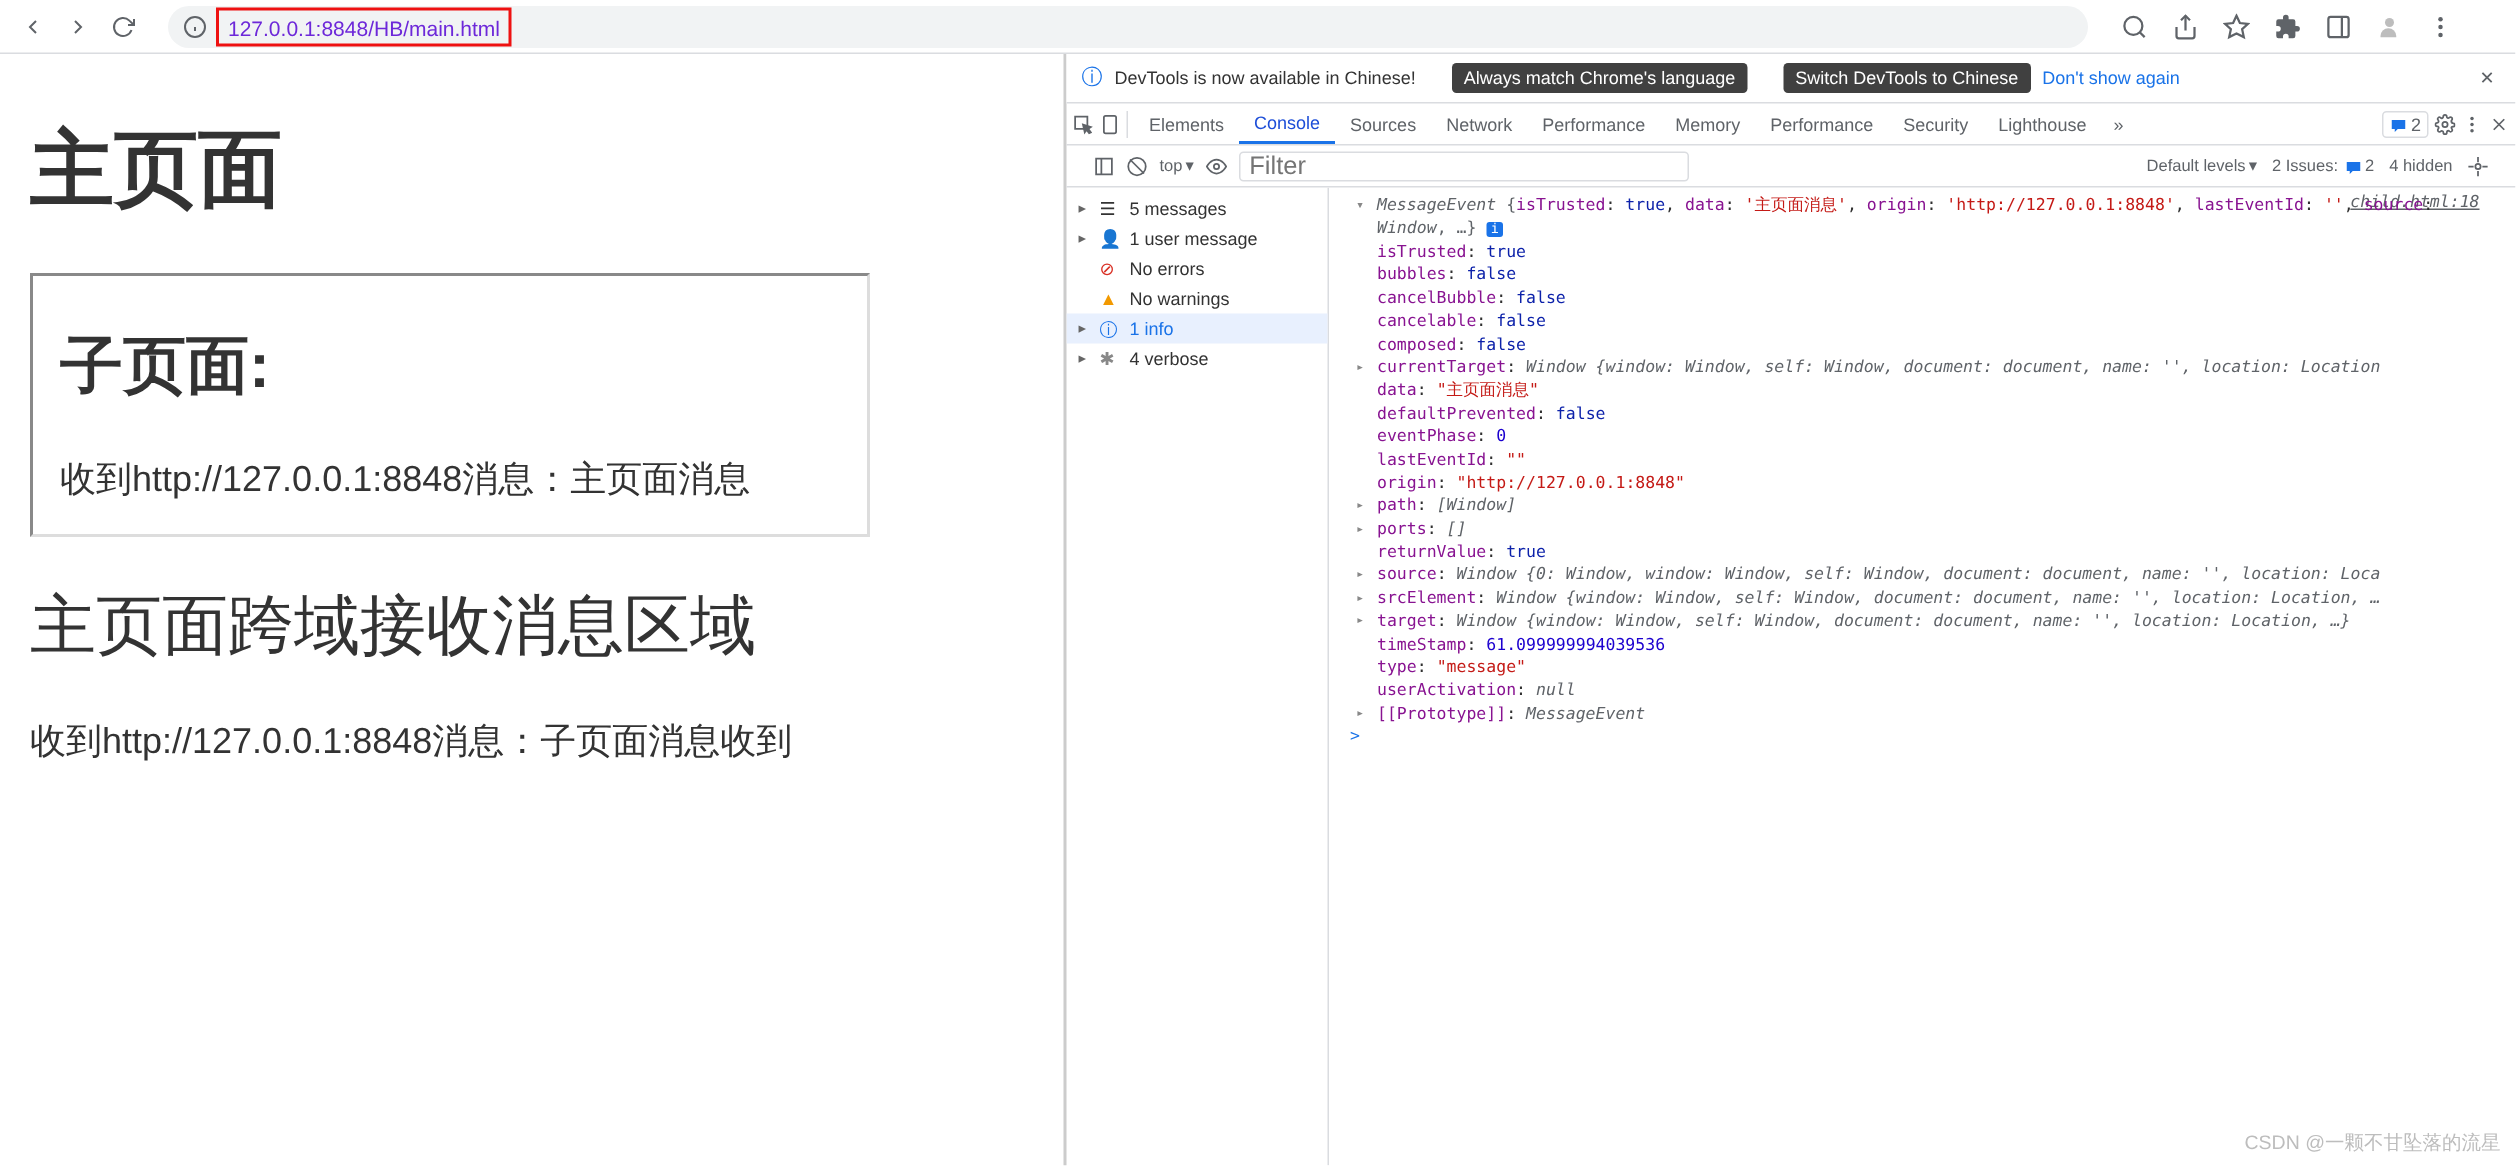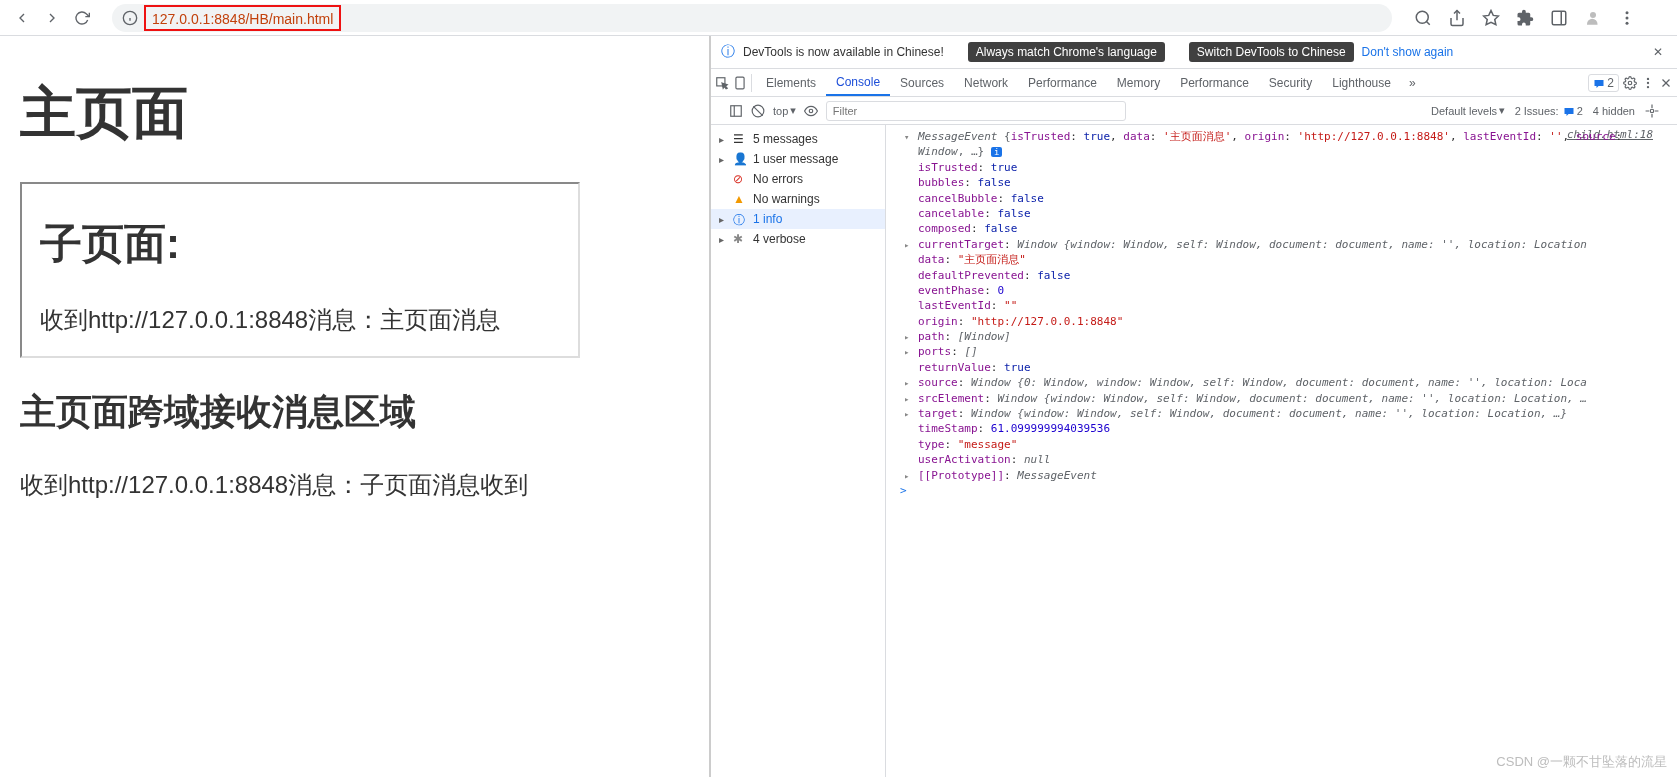--- a/index.html
+++ b/index.html
@@ -3,48 +3,48 @@
 <meta charset="utf-8">
 <style>
 * { box-sizing: border-box; margin: 0; padding: 0; }
 body { font-family: -apple-system, "Segoe UI", Arial, sans-serif; font-size: 13px; color: #333; background: #fff; width: 1677px; height: 777px; overflow: hidden; position: relative; }
 
 
 .toolbar { height: 36px; display: flex; align-items: center; padding: 0 8px; gap: 8px; border-bottom: 1px solid #dadce0; }
 .nav-icons { display: flex; gap: 14px; padding: 0 6px; }
 .nav-arrow { width: 16px; height: 16px; color: #5f6368; cursor: pointer; }
 .url-bar { flex: 1; display: flex; align-items: center; height: 28px; background: #f1f3f4; border-radius: 14px; padding: 0 10px; gap: 6px; margin: 0 8px; max-width: 1280px; }
-.url-highlight { border: 2px solid #e11; padding: 0 6px; height: 26px; line-height: 24px; font-size: 14px; color: #c2410c;}
+.url-highlight { border: 2px solid #e11; padding: 0 6px; height: 26px; line-height: 24px; font-size: 14px; color: #6d28d9;}
 .info-ic { width: 16px; height: 16px; color: #5f6368; }
 .right-icons { display: flex; gap: 16px; padding: 0 6px; align-items: center; }
 .right-icons svg, .right-icons .ic { color:#5f6368; width:18px; height:18px; }
 
 
 .split { display: flex; height: calc(100% - 36px); }
 .page-left { width: 710px; padding: 20px; border-right: 1px solid #ccc;}
 .page-left h1 { font-size: 56px; font-weight: 700; margin: 20px 0 30px 0; }
 .iframe-box { border: 2px inset #ddd; padding: 18px; margin: 10px 0 30px 0; width: 560px; }
 .iframe-box h1 { font-size: 42px; margin: 14px 0 30px 0; }
 .iframe-box p, .page-left p.msg { font-size: 24px; line-height: 1.5; word-break: break-all;}
-.page-left h2.sec { font-size: 36px; font-weight: 700; margin: 30px 0 30px 0; }
+.page-left h2.sec { font-size: 44px; font-weight: 400; margin: 30px 0 30px 0; }
 
 
 .devtools { flex: 1; display: flex; flex-direction: column; border-left: 1px solid #ccc;}
 .dt-banner { background: #fff; border-bottom: 1px solid #dadce0; padding: 6px 10px; display:flex; align-items:center; gap:8px; font-size:12px; }
 .dt-banner .blue-btn { background:#404040; color:#fff; padding:3px 8px; border-radius:3px; cursor:pointer;margin-left:16px; }
 .dt-banner .link { color:#1a73e8; cursor:pointer; }
 .dt-banner .close-x { margin-left:auto; color:#5f6368; cursor:pointer; padding:0 4px;}
 .dt-tabs { display:flex; align-items:center; height:28px; border-bottom:1px solid #dadce0; font-size:12px; color:#5f6368; padding:0 4px; gap:4px;}
 .dt-tabs .tab { padding:0 10px; height:100%; display:flex; align-items:center; cursor:pointer; }
 .dt-tabs .tab.active { color:#1d4ed8; border-bottom:2px solid #1a73e8; }
 .dt-tabs .spacer { flex:1; }
 .dt-tabs .ic { width:14px; height:14px; color:#5f6368; }
 .dt-toolbar { display:flex; align-items:center; height:28px; border-bottom:1px solid #dadce0; font-size:11px; color:#5f6368; padding:0 18px; gap:8px;}
 .dt-toolbar .drop { display:flex; align-items:center; gap:2px; cursor:pointer; }
-.dt-toolbar input.filter { flex:0 0 300px; border:1px solid #dadce0; height:20px; padding:0 6px; font-size:11px; border-radius:3px;}
+.dt-toolbar input.filter { flex:0 0 300px; border:1px solid #dadce0; height:20px; padding:0 6px; font-size:17px; border-radius:3px;}
 .dt-toolbar .right { margin-left:auto; display:flex; gap:10px; align-items:center;}
 .dt-body { flex:1; display:flex; overflow:hidden; }
 .dt-sidebar { width:175px; border-right:1px solid #dadce0; font-size:12px; padding:4px 0;}
 .dt-sidebar .row { display:flex; align-items:center; gap:6px; padding:3px 8px; cursor:pointer;}
 .dt-sidebar .row.sel { background:#e8f0fe; color:#1a73e8; }
 .dt-sidebar .arrow { font-size:10px; color:#666; width:8px;}
 .dt-sidebar .ic { width:14px; height:14px; }
 .console { flex:1; font-family: Menlo, Consolas, monospace; font-size:11px; padding:4px 8px; overflow:auto; line-height:1.4; color:#303030; position:relative;}
 .console .src { position:absolute; right:24px; top:2px; color:#5f6368; text-decoration:underline; cursor:pointer;font-style:italic;}
 .console .line { white-space: pre-wrap; padding-left: 24px; position: relative; }

